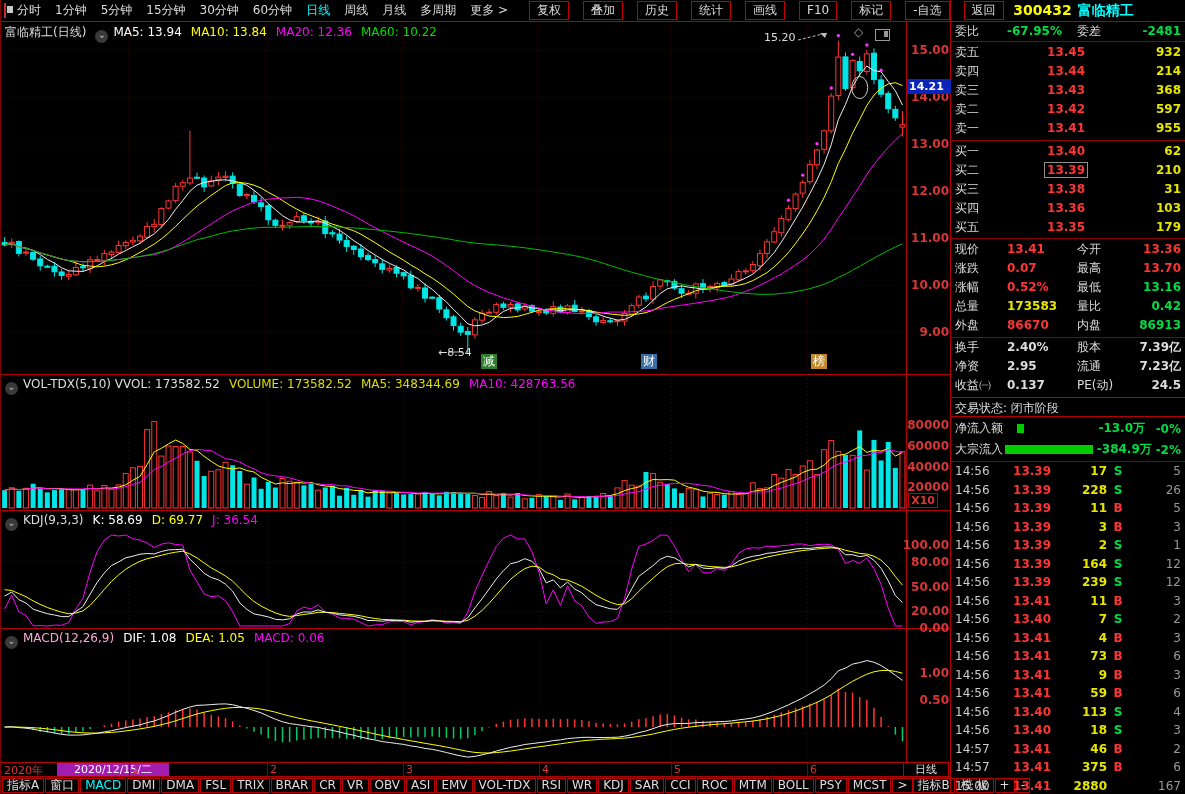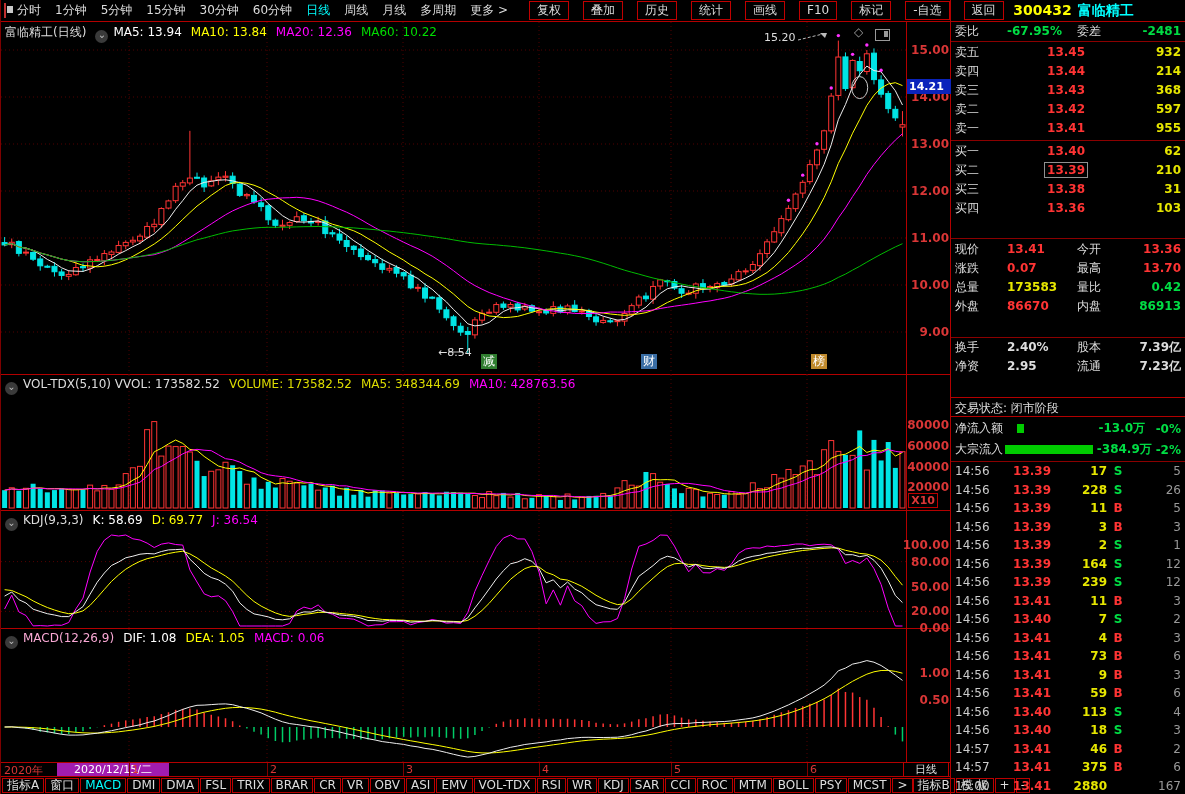--- a/index.html
+++ b/index.html
@@ -842,36 +842,47 @@
         <div class="rrow">
           <span class="lbl">买三</span>
           <span class="prc">13.38</span>
           <span class="vol">31</span>
         </div>
         <div class="rrow">
           <span class="lbl">买四</span>
           <span class="prc">13.36</span>
           <span class="vol">103</span>
         </div>
+        <div class="rrow">
+          <span class="lbl">买五</span>
+          <span class="prc">13.35</span>
+          <span class="vol">179</span>
+        </div>
       </div>
     <div class="divline" style="top:238px;"></div>
     <div class="rp-sec" id="quote1" style="top:240px;height:96px;">
         <div class="qrow">
           <span class="l1">现价</span>
           <span class="v1 c-r">13.41</span>
           <span class="l2">今开</span>
           <span class="v2 c-r">13.36</span>
         </div>
         <div class="qrow">
           <span class="l1">涨跌</span>
           <span class="v1 c-r">0.07</span>
           <span class="l2">最高</span>
           <span class="v2 c-r">13.70</span>
         </div>
         <div class="qrow">
+          <span class="l1">涨幅</span>
+          <span class="v1 c-r">0.52%</span>
+          <span class="l2">最低</span>
+          <span class="v2 c-g">13.16</span>
+        </div>
+        <div class="qrow">
           <span class="l1">总量</span>
           <span class="v1 c-y">173583</span>
           <span class="l2">量比</span>
           <span class="v2 c-g">0.42</span>
         </div>
         <div class="qrow">
           <span class="l1">外盘</span>
           <span class="v1 c-r">86670</span>
           <span class="l2">内盘</span>
           <span class="v2 c-g">86913</span>
@@ -883,20 +894,26 @@
           <span class="l1">换手</span>
           <span class="v1 c-w">2.40%</span>
           <span class="l2">股本</span>
           <span class="v2 c-w">7.39亿</span>
         </div>
         <div class="qrow">
           <span class="l1">净资</span>
           <span class="v1 c-w">2.95</span>
           <span class="l2">流通</span>
           <span class="v2 c-w">7.23亿</span>
+        </div>
+        <div class="qrow">
+          <span class="l1">收益㈠</span>
+          <span class="v1 c-w">0.137</span>
+          <span class="l2">PE(动)</span>
+          <span class="v2 c-w">24.5</span>
         </div>
       </div>
 
     <div class="status">交易状态: 闭市阶段</div>
 
     <div class="rp-sec" id="flows" style="top:418px;height:43px;">
         <div class="frow">
           <span class="lbl">净流入额</span>
           <span class="barwrap">
             <span class="bar" style="display: block; width: 7px;"></span>

